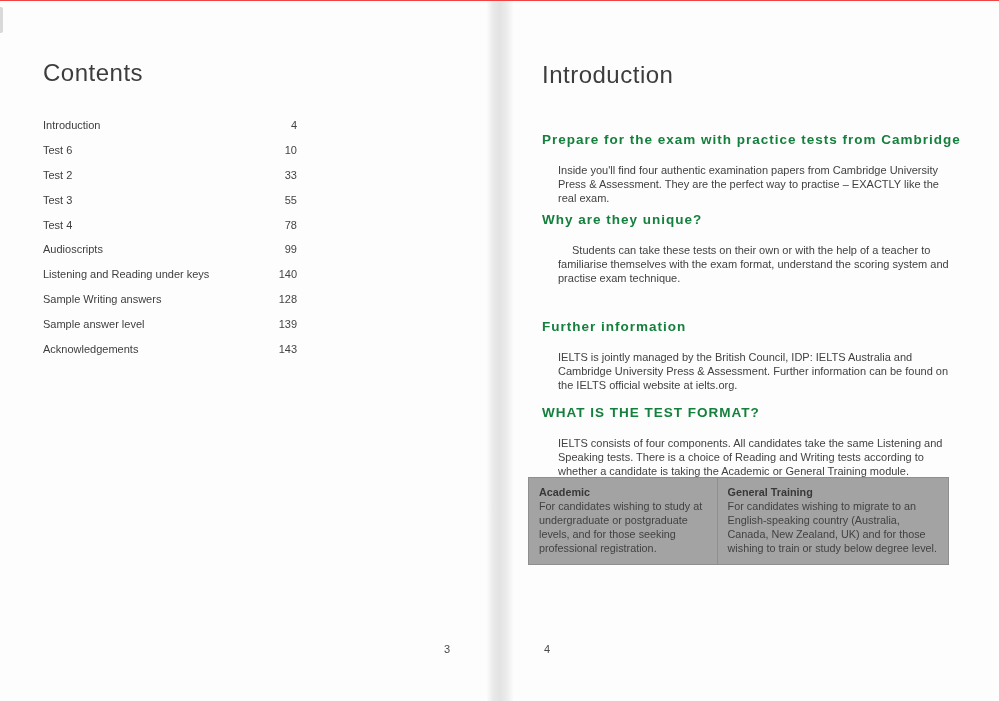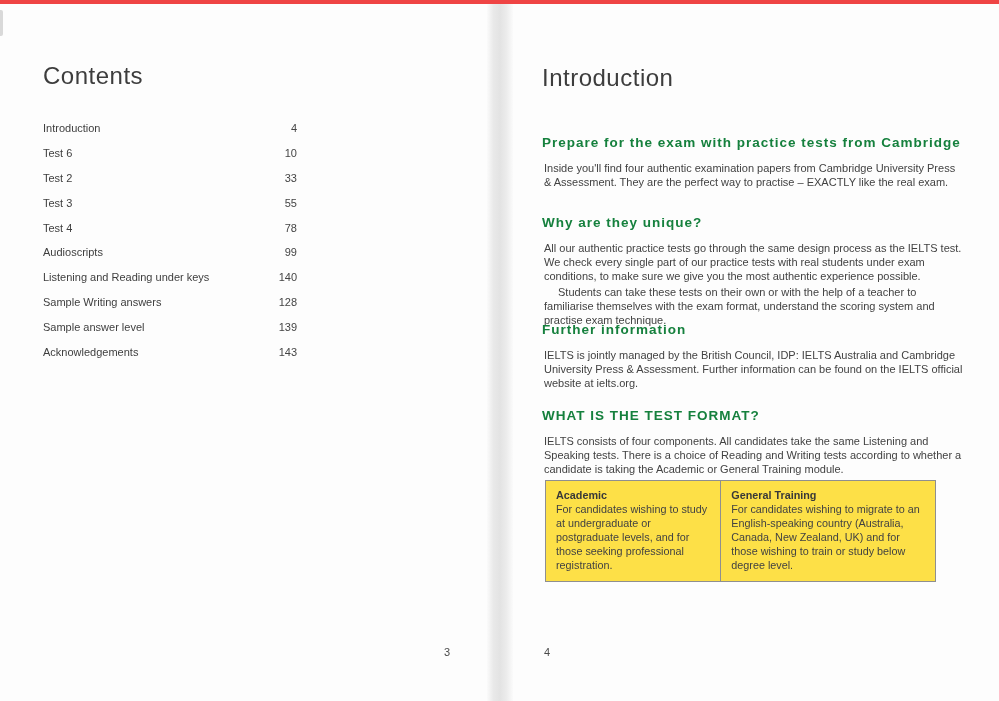--- a/index.html
+++ b/index.html
@@ -7,21 +7,21 @@
     width: 999px; height: 701px;
     background: #ffffff;
     font-family: "Liberation Sans", "DejaVu Sans", sans-serif;
     color: #3a3a3a;
     overflow: hidden;
   }
   .spread {
     position: relative;
     width: 999px; height: 701px;
     background: #fdfdfd;
-    border-top: 4px solid #ef4444;
+    border-top: 1px solid #ef4444;
   }
   
   .edge-nick {
     position: absolute; left: 0; top: 6px;
     width: 3px; height: 26px;
     background: #d9d9d9;
     border-radius: 0 2px 2px 0;
   }
   
   .gutter {
@@ -61,35 +61,35 @@
   }
   .section-heading {
     font-size: 13.5px; font-weight: 700;
     letter-spacing: 1px;
     color: #15803d;
     margin-bottom: 11px;
   }
   .section p {
     font-size: 11px; line-height: 14px;
     color: #424242;
-    margin: 2px;
+    margin: 16px;
   }
   .section p.indent { text-indent: 14px; }
 
   .sec-prepare { top: 131px; }
   .sec-unique  { top: 211px; }
   .sec-further { top: 318px; }
   .sec-format  { top: 404px; }
 
   .format-table {
-    position: absolute; left: 32px; top: 476px;
-    width: 391px;
+    position: absolute; left: 15px; top: 476px;
+    width: 421px;
     border: 1px solid #8f8f8f;
     display: flex;
-    background: #fde047;
+    background: #a3a3a3;
   }
   .format-cell {
     padding: 7px 10px 9px 10px;
     font-size: 10.8px; line-height: 14px; color: #424242;
   }
   .format-cell.academic { width: 189px; border-right: 1px solid #8f8f8f; }
   .format-cell.general  { width: 231px; }
   .format-cell .cell-header {
     font-weight: 700; color: #383838; display: block;
   }
@@ -161,21 +161,20 @@
   <div class="page page-right">
     <div class="page-title">Introduction</div>
 
     <div class="section sec-prepare">
       <div class="section-heading">Prepare for the exam with practice tests from Cambridge</div>
       <p>Inside you'll find four authentic examination papers from Cambridge University Press &amp; Assessment. They are the perfect way to practise – EXACTLY like the real exam.</p>
     </div>
 
     <div class="section sec-unique">
       <div class="section-heading">Why are they unique?</div>
-      <p>All our authentic practice tests go through the same design process as the IELTS test. We check every single part of our practice tests with real students under exam conditions, to make sure we give you the most authentic experience possible.</p>
       <p class="indent">Students can take these tests on their own or with the help of a teacher to familiarise themselves with the exam format, understand the scoring system and practise exam technique.</p>
     </div>
 
     <div class="section sec-format">
       <div class="section-heading">WHAT IS THE TEST FORMAT?</div>
       <p>IELTS consists of four components. All candidates take the same Listening and Speaking tests. There is a choice of Reading and Writing tests according to whether a candidate is taking the Academic or General Training module.</p>
     </div>
 
     <div class="section sec-further">
       <div class="section-heading">Further information</div>

